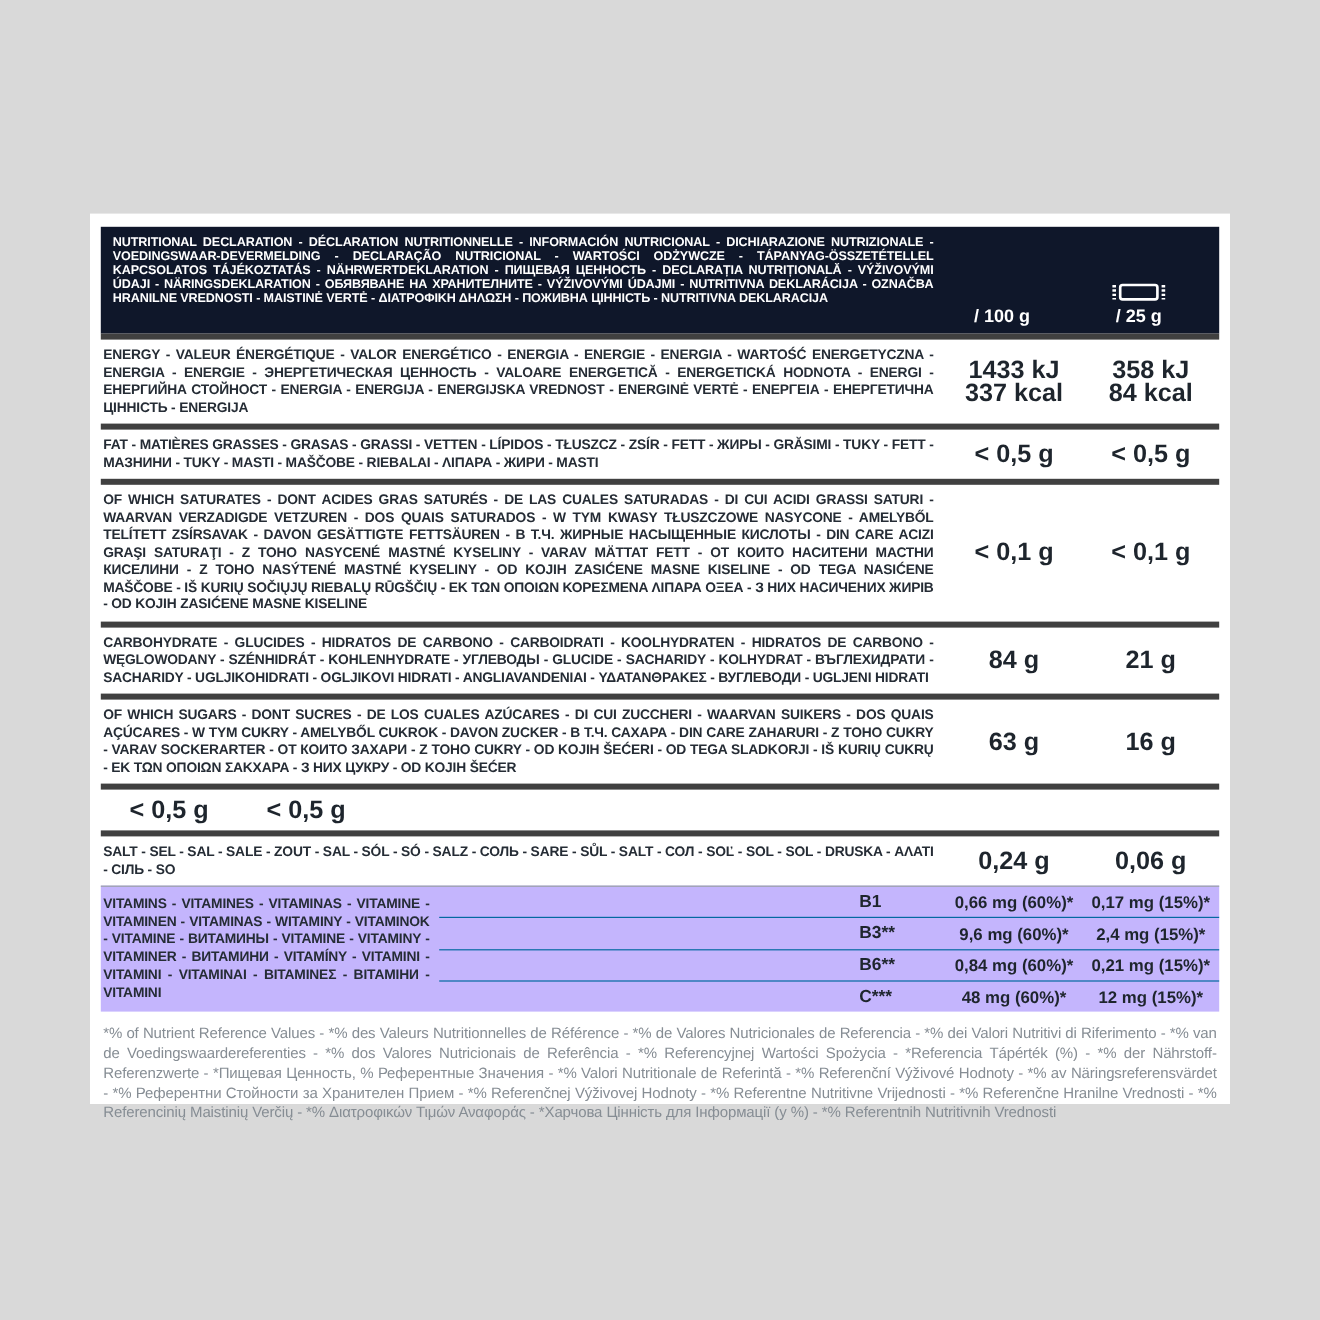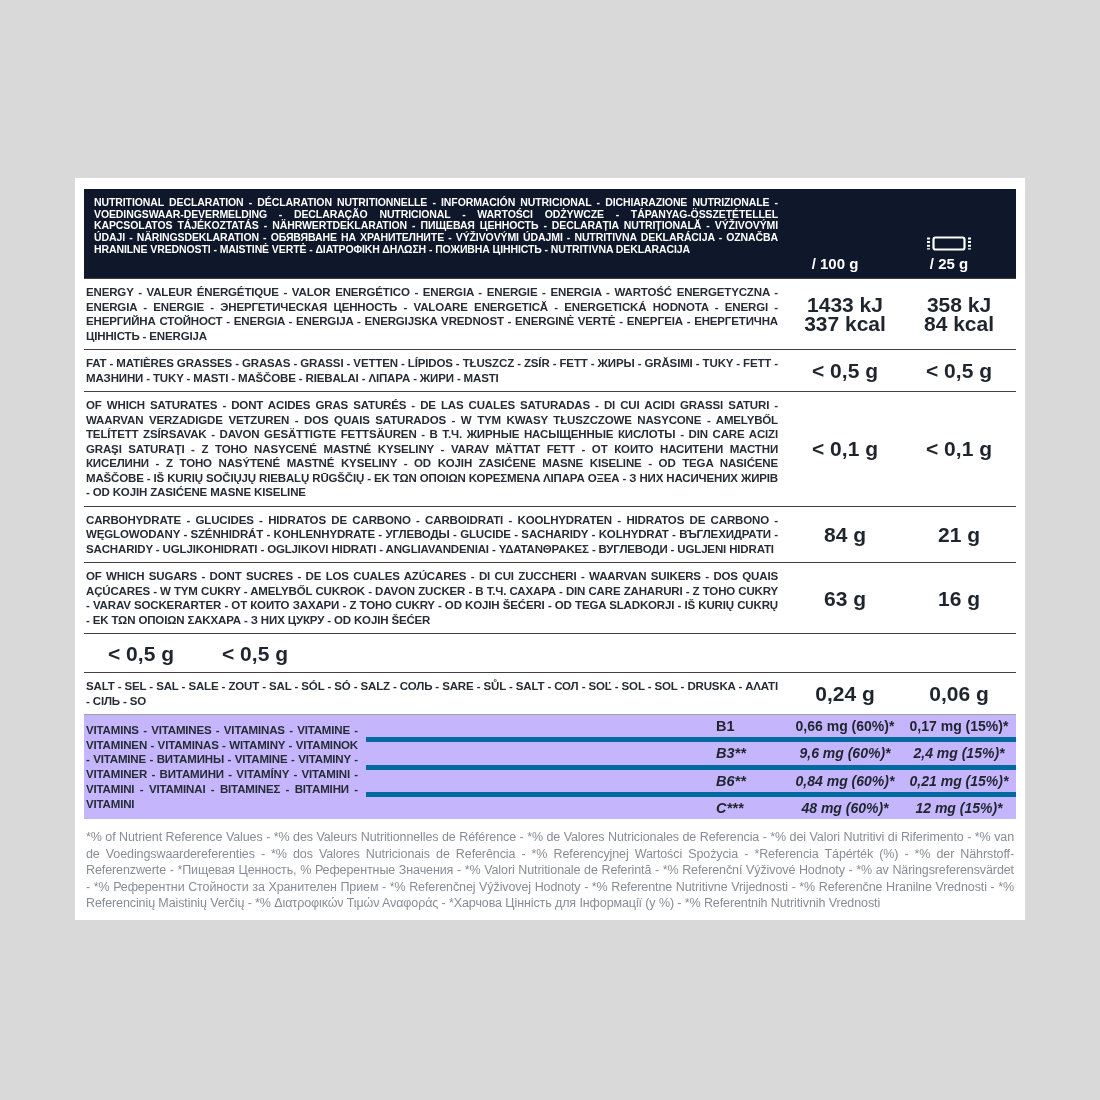--- a/index.html
+++ b/index.html
@@ -19,37 +19,37 @@
     padding:8px 10px 5px 10px;box-sizing:border-box;min-height:89px;
   }
   .hdr-title{
     width:698px;font-size:10.5px;line-height:11.7px;font-weight:bold;
     text-align:justify;letter-spacing:-0.1px;
   }
   .hdr-cols{flex:1;display:flex;align-items:flex-end;justify-content:flex-end;}
   .hdr-col{width:114px;text-align:center;font-weight:bold;font-size:15px;padding-bottom:1px;}
   .icon-wrap{height:20px;display:flex;align-items:center;justify-content:center;margin-bottom:2px;}
   
-  .row{display:flex;align-items:center;border-top:1px solid #404040;box-sizing:border-box;}
+  .row{display:flex;align-items:center;border-top:5px solid #404040;box-sizing:border-box;}
   .row-label{
     flex:1;padding:6px 10px 6px 2px;font-weight:bold;font-size:11.5px;line-height:14.5px;
     color:#252c35;text-align:justify;letter-spacing:-0.15px;box-sizing:border-box;
   }
   .val{width:114px;text-align:center;font-weight:bold;font-size:21px;color:#1e252d;line-height:19px;}
   .h54{min-height:55px}.h34{min-height:35px}.h85{min-height:86px}
   .h52{min-height:53px}.h55{min-height:56px}.h38{min-height:39px}.h28{min-height:29px}
   
   .vitamins{display:flex;background:#c4b5fd;border-top:1px solid #9aa0a6;min-height:101px;box-sizing:border-box;}
   .vit-label{
     width:282px;padding:8px 8px 8px 2px;font-weight:bold;font-size:11.5px;line-height:14.7px;
     color:#252c35;box-sizing:border-box;text-align:justify;letter-spacing:-0.15px;
   }
   .vit-rows{flex:1;display:flex;flex-direction:column;}
   .vit-row{flex:1;display:flex;align-items:center;}
-  .vit-row + .vit-row{border-top:5px solid #0369a1;font-style:italic;}
+  .vit-row + .vit-row{border-top:1px solid #0369a1;}
   .vit-spacer{flex:1;}
   .vit-name{width:72px;font-weight:bold;font-size:14.5px;color:#1e252d;}
   .vit-val{width:114px;text-align:center;font-weight:bold;font-size:14px;color:#1e252d;white-space:nowrap;}
   
   .footnote{
     padding:10px 2px;color:#868d94;font-size:12.5px;line-height:16.5px;
     text-align:justify;letter-spacing:-0.1px;
   }
 </style>
 </head>

